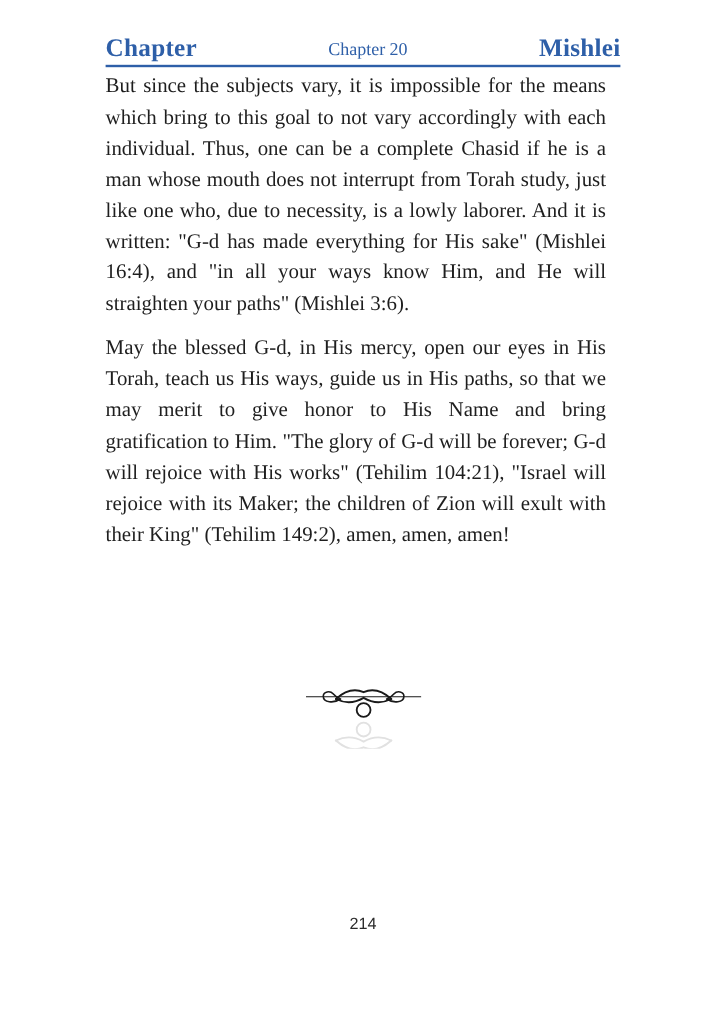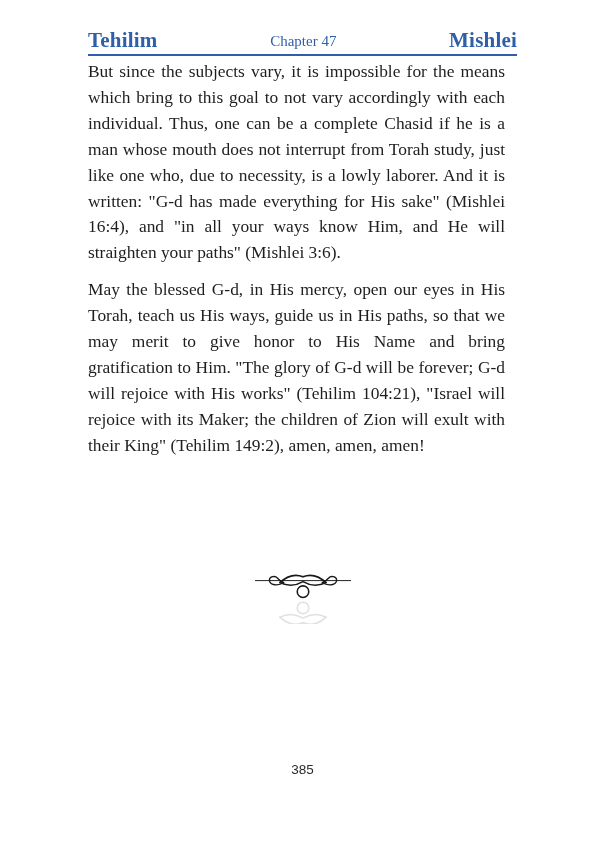--- a/index.html
+++ b/index.html
@@ -70,22 +70,22 @@
   }
 </style>
 </head>
 <body>
 
 <div class="page">
 
   <div class="content">
 
     <header class="running-head">
-      <span class="head-title">Tehilim</span>
-      <span class="head-chapter">Chapter 47</span>
+      <span class="head-title">Chapter</span>
+      <span class="head-chapter">Chapter 20</span>
       <span class="head-title">Mishlei</span>
     </header>
 
     <main class="body-text">
       <p>But since the subjects vary, it is impossible for the means which bring to this goal to not vary accordingly with each individual. Thus, one can be a complete Chasid if he is a man whose mouth does not interrupt from Torah study, just like one who, due to necessity, is a lowly laborer. And it is written: "G-d has made everything for His sake" (Mishlei 16:4), and "in all your ways know Him, and He will straighten your paths" (Mishlei 3:6).</p>
       <p>May the blessed G-d, in His mercy, open our eyes in His Torah, teach us His ways, guide us in His paths, so that we may merit to give honor to His Name and bring gratification to Him. "The glory of G-d will be forever; G-d will rejoice with His works" (Tehilim 104:21), "Israel will rejoice with its Maker; the children of Zion will exult with their King" (Tehilim 149:2), amen, amen, amen!</p>
     </main>
 
   </div>
 
@@ -107,15 +107,15 @@
       </g>
 
       <g transform="translate(0,70) scale(1,-1)" opacity="0.13">
         <path d="M26,17 Q38,6 50,11 Q62,6 74,17" stroke-width="1.8"></path>
         <path d="M26,17 Q38,23 50,16 Q62,23 74,17" stroke-width="1.6"></path>
         <circle cx="50" cy="26.5" r="6" stroke-width="1.6"></circle>
       </g>
     </svg>
   </div>
 
-  <div class="page-number">385</div>
+  <div class="page-number">214</div>
 
 </div>
 
 </body></html>

